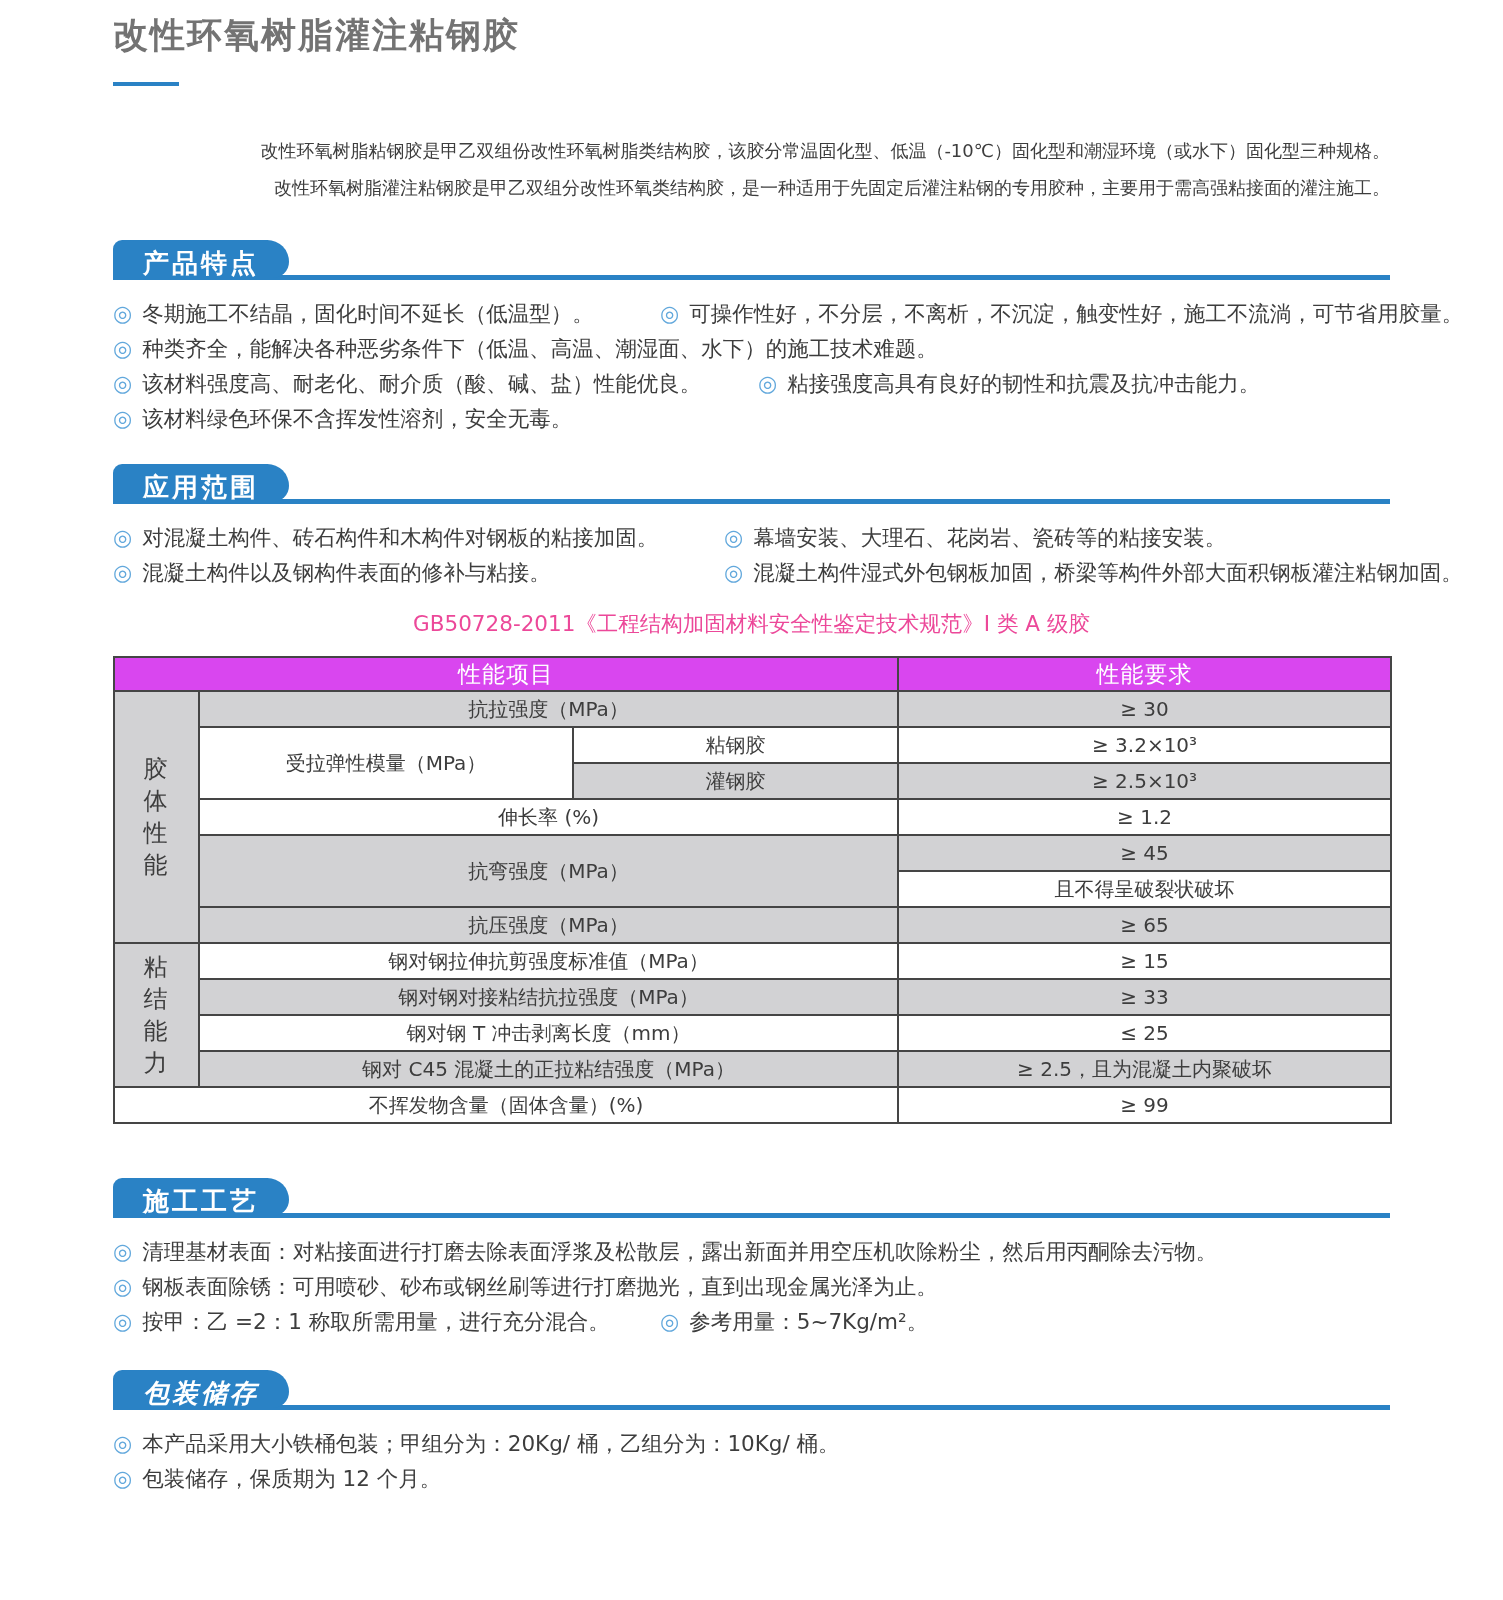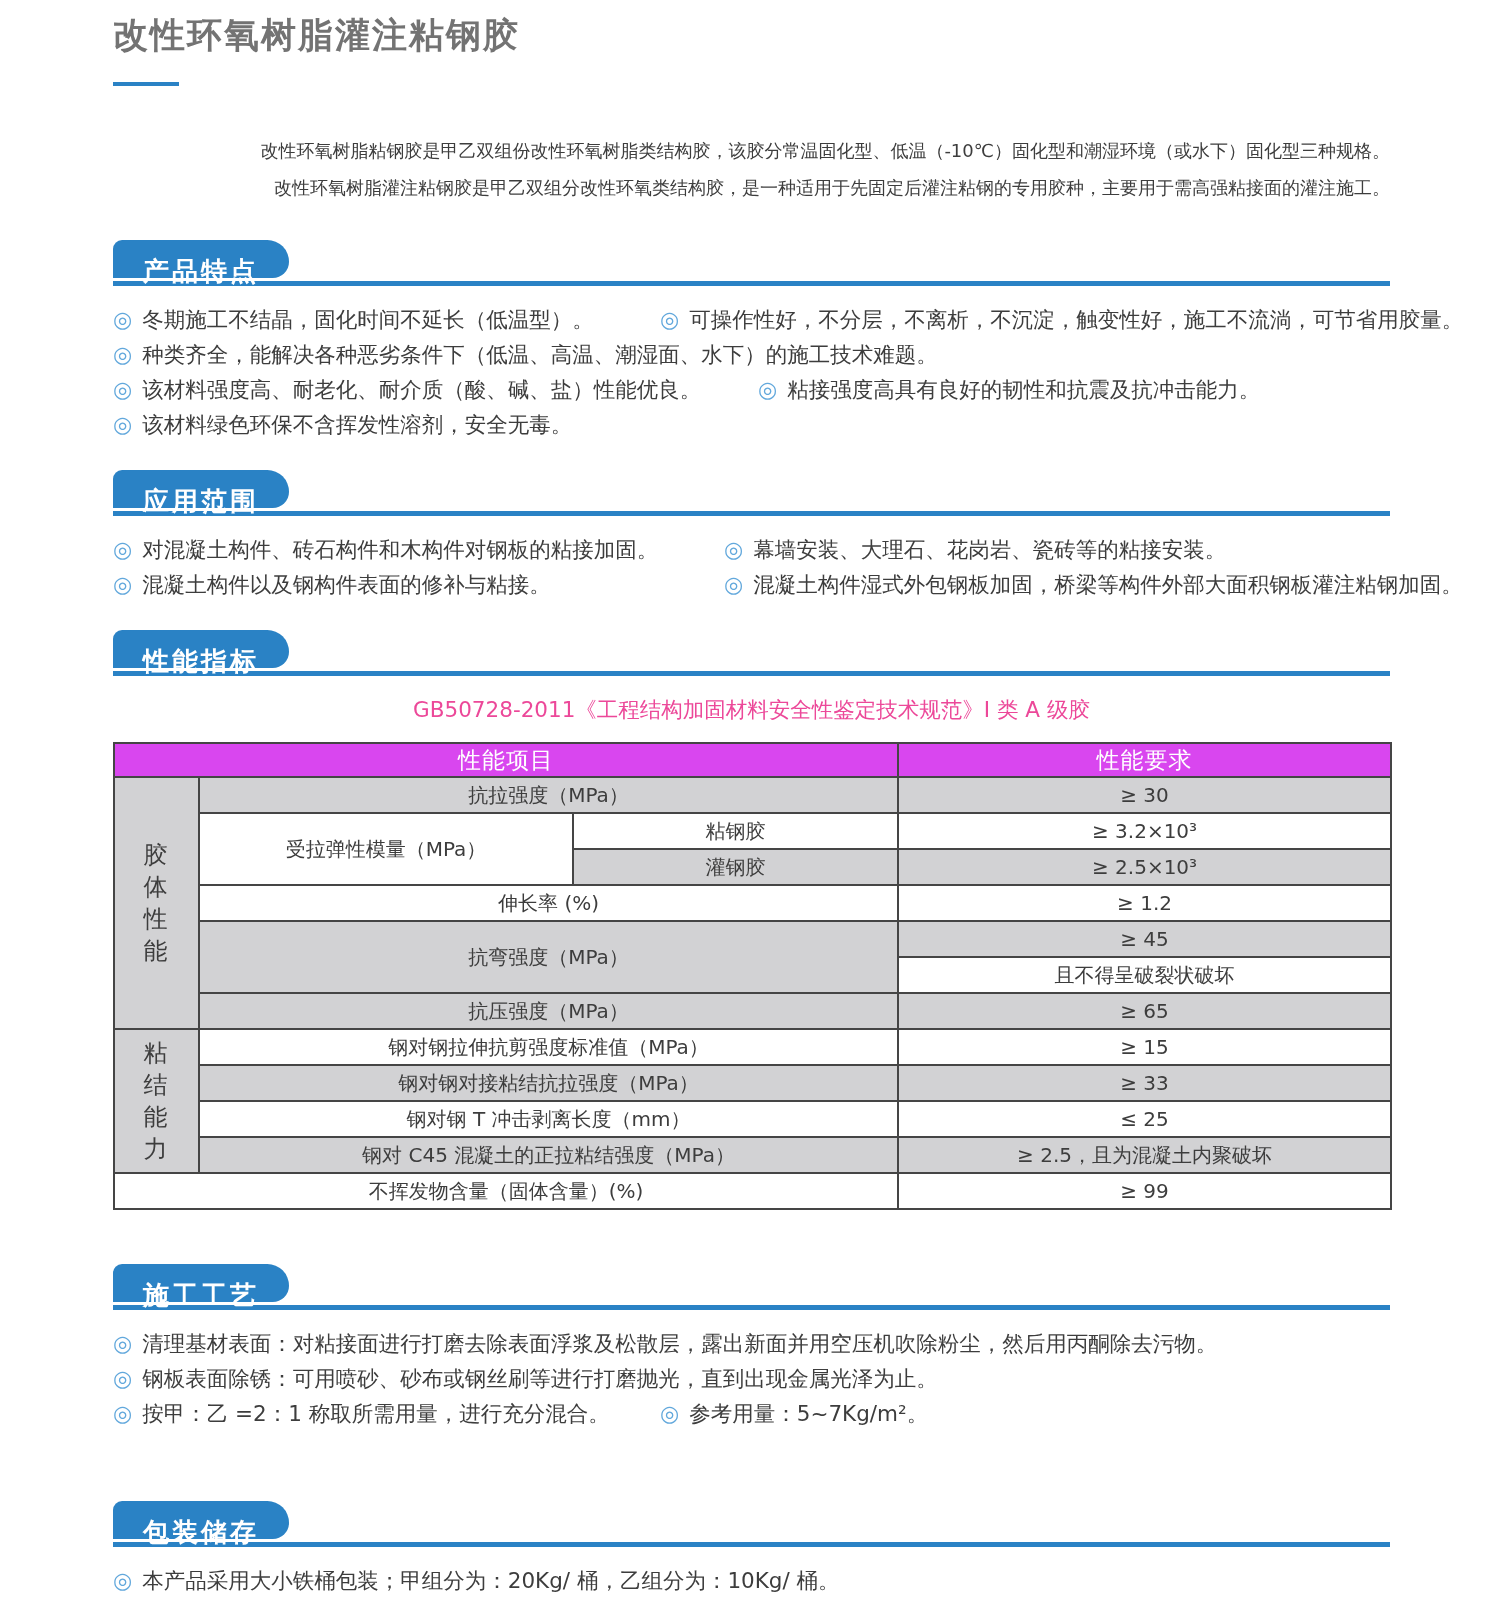--- a/index.html
+++ b/index.html
@@ -13,39 +13,39 @@
 
   .page-title { margin: 14px 0 0 0; font-size: 35px; line-height: 42px; font-weight: bold; color: #737373; letter-spacing: 2px; }
   .title-rule { width: 66px; height: 4px; background: #2a82c5; margin-top: 26px; }
 
   .intro { margin-top: 46px; padding-left: 37px; font-size: 18px; line-height: 37px; text-align: right; }
   .intro p { margin: 0; white-space: nowrap; }
 
   .sec-head { position: relative; }
   .badge {
     position: relative; z-index: 1; display: inline-block;
-    height: 38px; line-height: 38px; padding: 12px 30px;
+    height: 38px; line-height: 38px; padding: 4px 30px;
     background: #2a82c5; color: #ffffff; font-size: 26px; font-weight: bold;
     letter-spacing: 3px; border-radius: 10px 24px 18px 0;
   }
   .sec-rule { height: 5px; background: #2a82c5; margin-top: -3px; }
 
   .blist { margin-top: 16px; }
   .brow { display: flex; align-items: flex-start; }
   .bitem { display: flex; align-items: flex-start; gap: 10px; font-size: 21.5px; line-height: 35px; white-space: nowrap; }
   .bitem .bi { color: #62a8dc; font-size: 22px; line-height: 35px; }
   .wA { width: 547px; flex: none; }
   .wB { width: 645px; flex: none; }
   .wC { width: 611px; flex: none; }
 
   .mt-features { margin-top: 34px; }
   .mt-apps     { margin-top: 28px; }
   .mt-perf     { margin-top: 28px; }
   .mt-process  { margin-top: 54px; }
-  .mt-pack     { margin-top: 70px; }
+  .mt-pack     { margin-top: 31px; font-style: italic; }
 
   .caption { margin-top: 18px; text-align: center; font-size: 21.5px; line-height: 32px; color: #ec4899; }
 
   table.perf { border-collapse: collapse; table-layout: fixed; width: 1277px; margin-top: 16px; }
   table.perf th, table.perf td { border: 2px solid #454545; padding: 0; text-align: center; vertical-align: middle; }
   table.perf th { background: #d946ef; color: #ffffff; font-weight: normal; font-size: 23px; height: 34px; letter-spacing: 1px; }
   table.perf td { height: 36px; font-size: 20px; background: #ffffff; }
   table.perf td.g { background: #d2d2d4; }
   table.perf td.group { background: #d2d2d4; font-size: 24px; line-height: 32px; padding: 0 18px; }
   table.perf td.group span { display: inline-block; word-break: break-all; letter-spacing: 2px; }
@@ -122,24 +122,20 @@
         <span class="bi">◎</span>
         <span>混凝土构件以及钢构件表面的修补与粘接。</span>
       </div>
       <div class="bitem">
         <span class="bi">◎</span>
         <span>混凝土构件湿式外包钢板加固，桥梁等构件外部大面积钢板灌注粘钢加固。</span>
       </div>
     </div>
   </div>
 
-  <div class="sec-head mt-perf">
-    <div class="badge">性能指标</div>
-    <div class="sec-rule"></div>
-  </div>
   <div class="caption">GB50728-2011《工程结构加固材料安全性鉴定技术规范》I 类 A 级胶</div>
 
   <table class="perf">
     <colgroup>
       <col style="width:85px">
         <col style="width:374px">
         <col style="width:325px">
         <col style="width:493px">
     </colgroup>
     <tbody>

